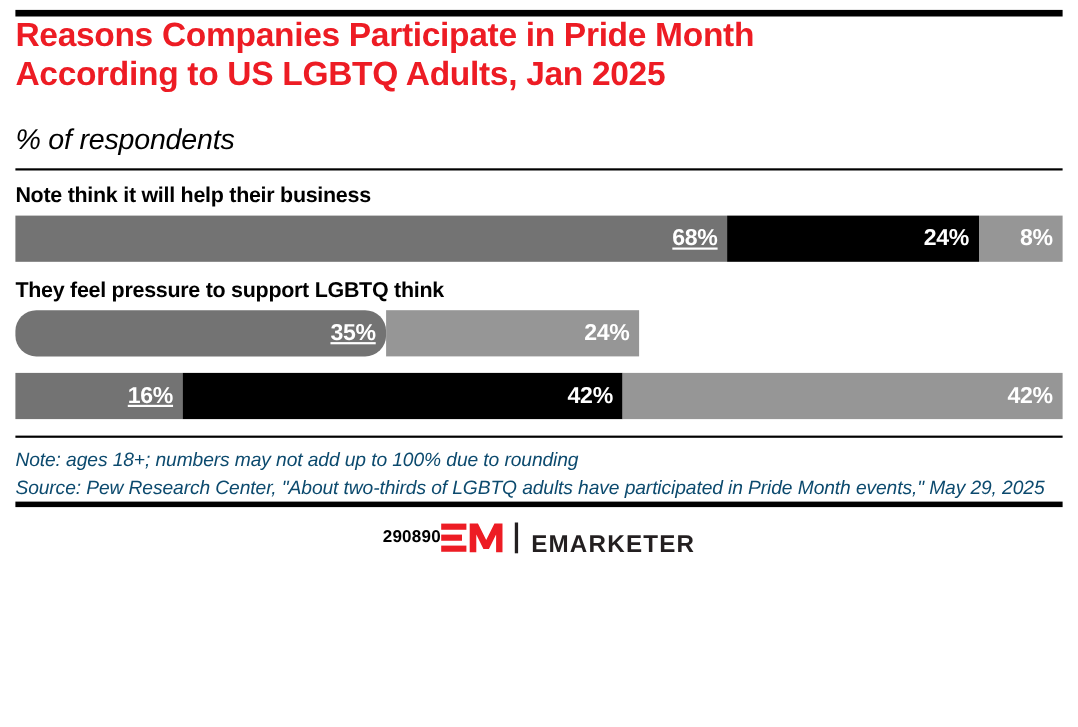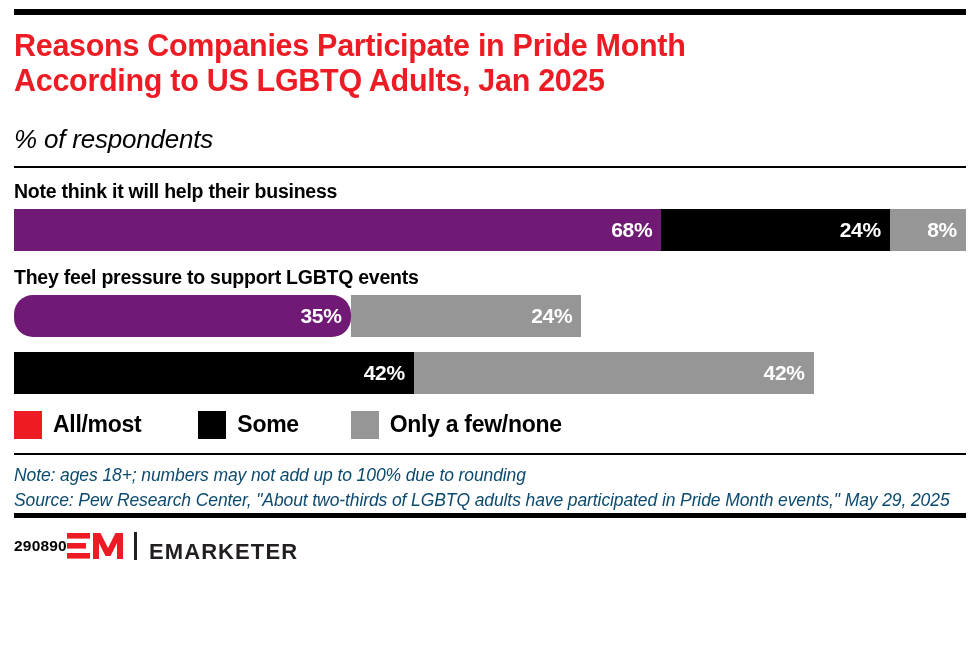--- a/index.html
+++ b/index.html
@@ -37,21 +37,20 @@
     background: #000000;
   }
 
   
   .title {
     font-size: 30.5px;
     font-weight: bold;
     line-height: 1.16;
     color: #ED1C24;
     letter-spacing: -0.3px;
-    margin-top: 13px;
     white-space: pre-line;
   }
   .subtitle {
     font-size: 26px;
     font-style: italic;
     font-weight: normal;
     color: #000000;
     margin-top: 25px;
     margin-bottom: 11px;
     letter-spacing: -0.2px;
@@ -82,21 +81,21 @@
     justify-content: flex-end;
     box-sizing: border-box;
     padding-right: 9px;
     color: #ffffff;
     font-size: 21px;
     font-weight: bold;
     letter-spacing: -0.3px;
     overflow: hidden;
     white-space: nowrap;
   }
-  .seg.allmost { background: #701a75; }
+  .seg.allmost { background: #737373; text-decoration: underline; }
   .seg.some    { background: #000000; }
   .seg.few     { background: #969696; }
 
   
   .legend {
     display: flex;
     align-items: center;
     margin-top: 14px;
     margin-bottom: 12px;
     height: 32px;
@@ -132,21 +131,21 @@
     color: #0c4a6e;
     letter-spacing: -0.1px;
   }
   .notes .line { display: block; }
   .note-source { margin-top: 1px; }
 
   
   .footer {
     display: flex;
     align-items: center;
-    justify-content: flex-start;
+    justify-content: center;
     margin-top: 11px;
     height: 34px;
   }
   .chart-id {
     font-size: 15.5px;
     font-weight: bold;
     letter-spacing: 0.2px;
   }
   .brand {
     display: flex;
@@ -194,56 +193,45 @@
           </div>
           <div class="seg some" style="width: 24%;">
             <span>24%</span>
           </div>
           <div class="seg few" style="width: 8%;">
             <span>8%</span>
           </div>
         </div>
       </div>
       <div class="group">
-        <div class="group-label">They feel pressure to support LGBTQ events</div>
+        <div class="group-label">They feel pressure to support LGBTQ think</div>
         <div class="bar">
           <div class="seg allmost" style="width: 35.3535%; border-radius: 19px;">
             <span>35%</span>
           </div>
           <div class="seg few" style="width: 24.2424%;">
             <span>24%</span>
           </div>
         </div>
       </div>
       <div class="group">
         <div class="bar">
+          <div class="seg allmost" style="width: 16%;">
+            <span>16%</span>
+          </div>
           <div class="seg some" style="width: 42%;">
             <span>42%</span>
           </div>
           <div class="seg few" style="width: 42%;">
             <span>42%</span>
           </div>
         </div>
       </div>
     </div>
 
-  <div class="legend" id="legend">
-      <div class="legend-item i0">
-        <span class="swatch allmost"></span>
-        <span class="legend-label">All/most</span>
-      </div>
-      <div class="legend-item i1">
-        <span class="swatch some"></span>
-        <span class="legend-label">Some</span>
-      </div>
-      <div class="legend-item i2">
-        <span class="swatch few"></span>
-        <span class="legend-label">Only a few/none</span>
-      </div>
-    </div>
 
   <div class="rule-thin"></div>
 
   <div class="notes">
     <span class="line">Note: ages 18+; numbers may not add up to 100% due to rounding</span>
     <span class="line note-source">Source: Pew Research Center, "About two-thirds of LGBTQ adults have participated in Pride Month events," May 29, 2025</span>
   </div>
 
   <div class="rule-thick"></div>
 

